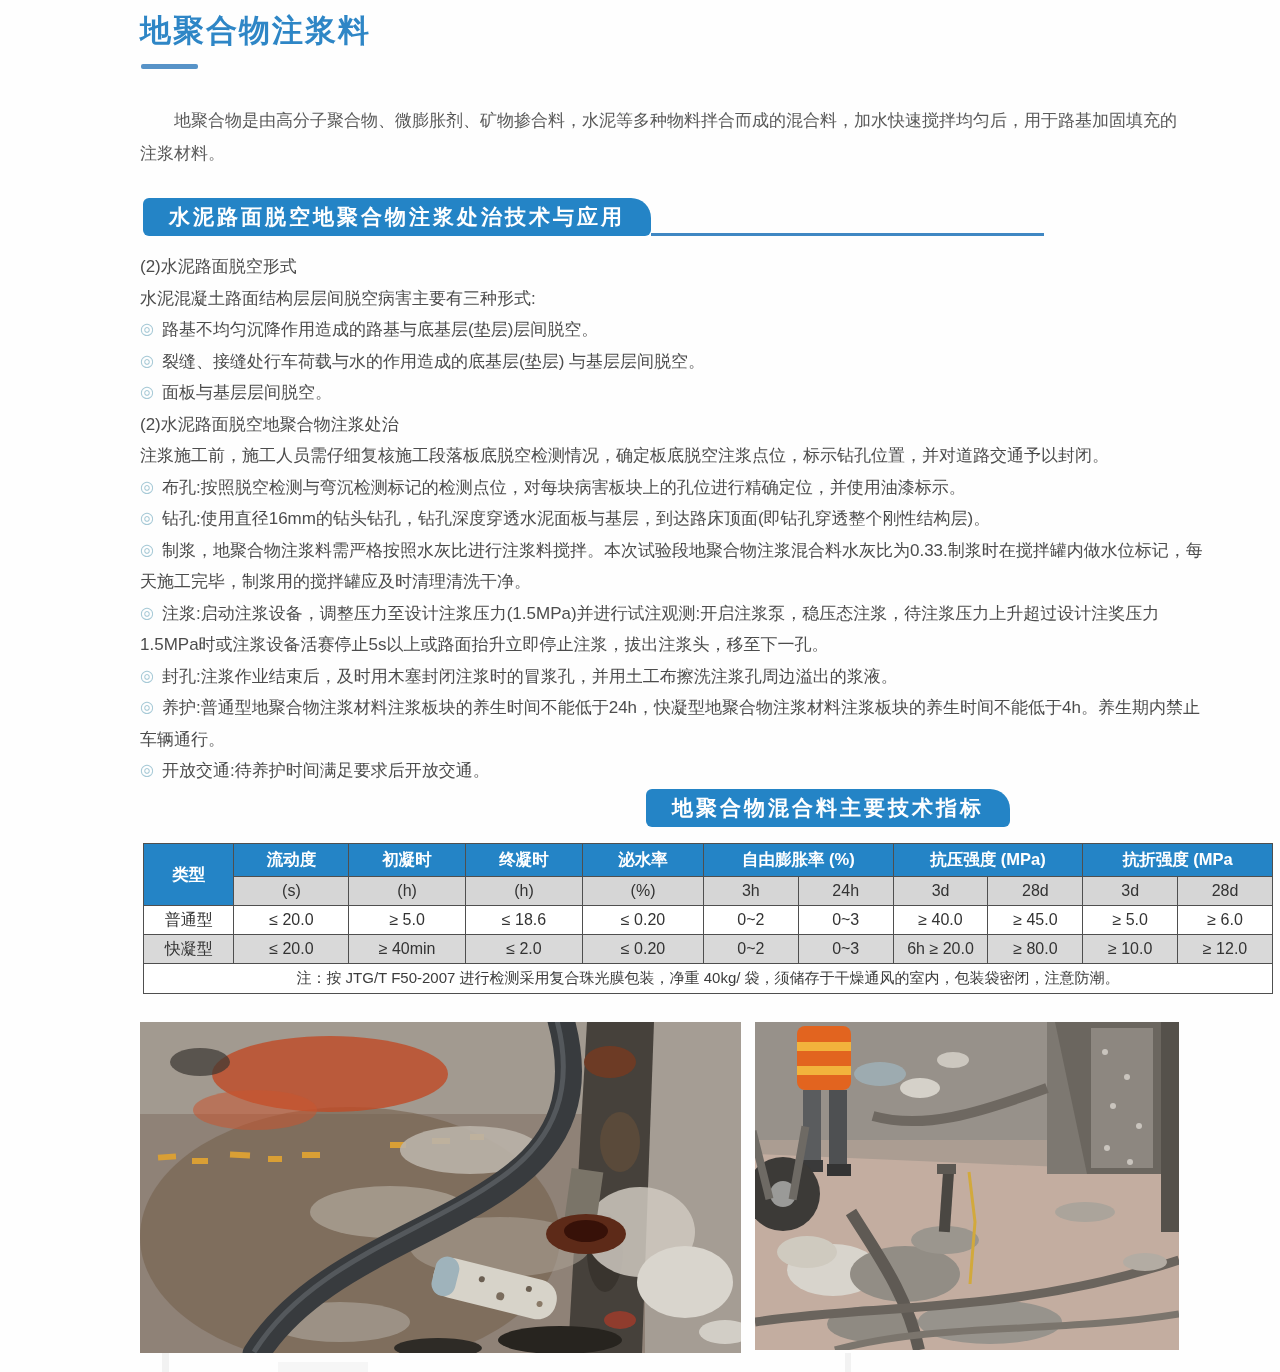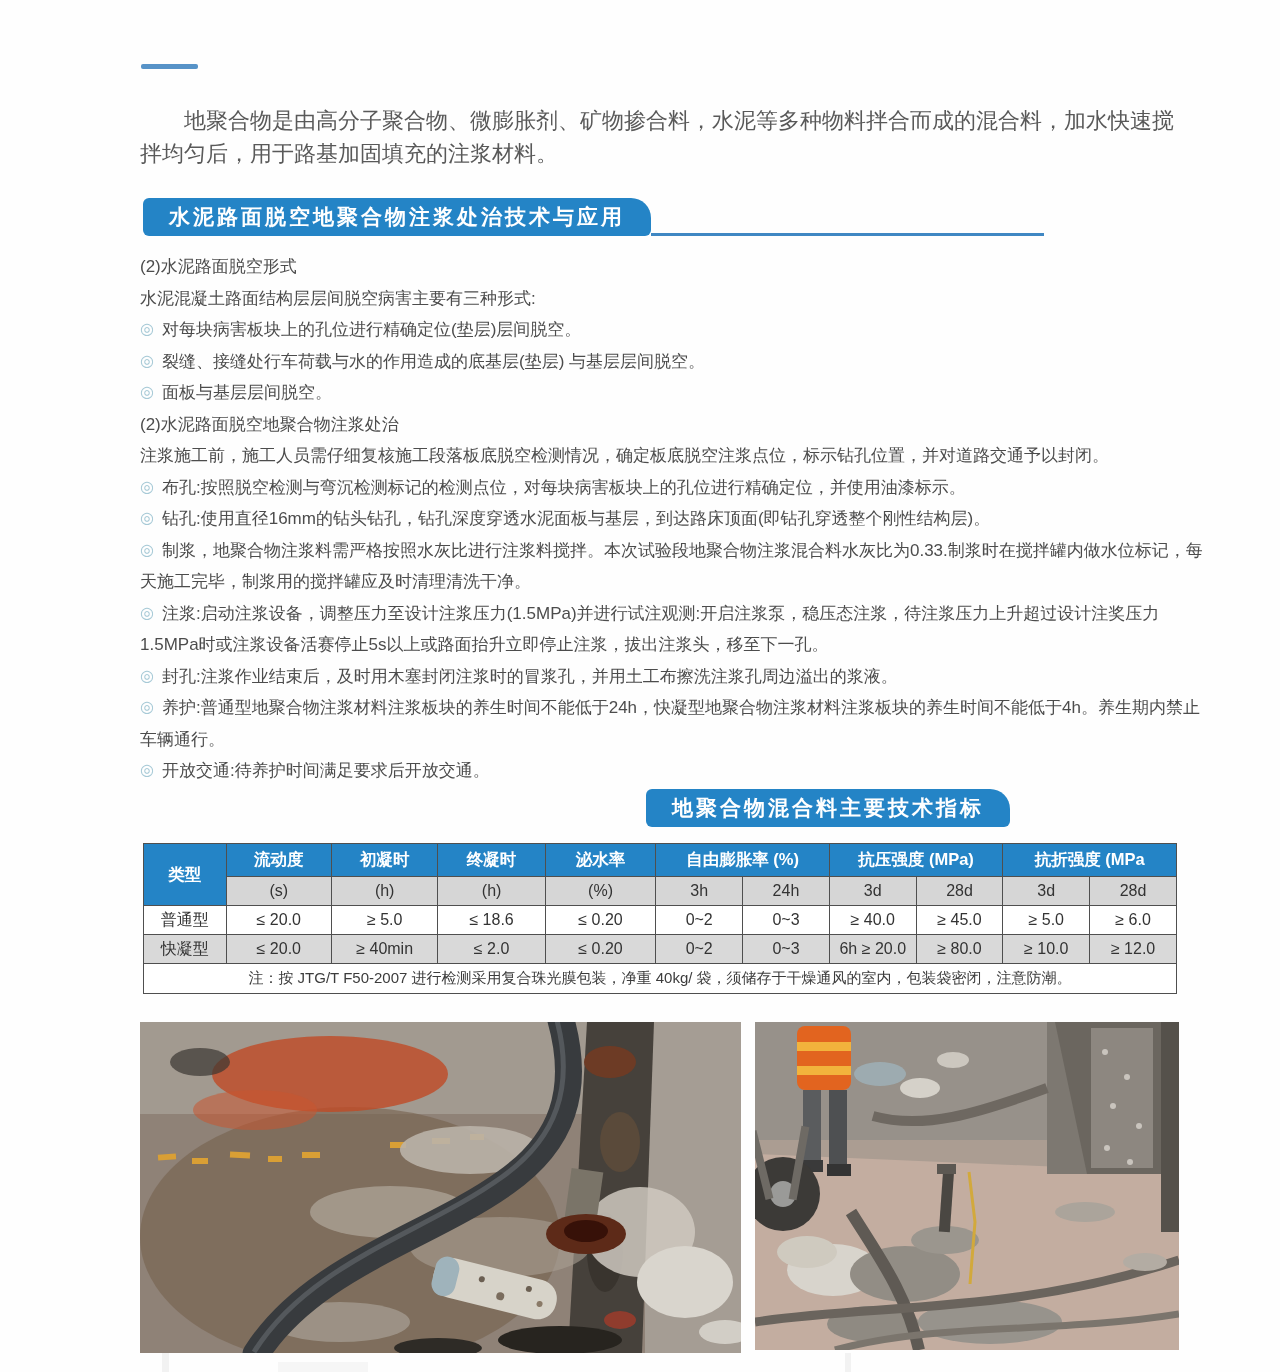--- a/index.html
+++ b/index.html
@@ -17,21 +17,21 @@
     font-size:31px;font-weight:bold;color:#2e86c6;letter-spacing:2px;
   }
   .title-dash{
     position:absolute;left:141px;top:64px;width:57px;height:5px;
     background:#5793c8;border-radius:2px;
   }
 
   
   .intro{
     position:absolute;left:140px;top:104px;width:1052px;margin:0;
-    font-size:22px;line-height:33px;color:#595959;text-indent:2em;
+    font-size:17px;line-height:33px;color:#595959;text-indent:2em;
   }
 
   
   .banner-row{position:absolute;display:flex;align-items:flex-end;height:40px;}
   .banner{
     background:#2484c6;color:#ffffff;
     font-size:21px;font-weight:bold;letter-spacing:3px;
     line-height:38px;height:38px;padding:0 26px;
     border-radius:6px 20px 6px 6px;
     white-space:nowrap;
@@ -40,21 +40,21 @@
 
   
   .body-text{position:absolute;left:140px;top:251px;width:1066px;}
   .body-text p{margin:0;font-size:17px;line-height:31.5px;color:#4c4c4c;}
   .bullet{
     color:#a6c9d6;font-size:16px;margin-right:8px;position:relative;top:-1px;
   }
 
   
   .spec-table{
-    position:absolute;left:143px;top:843px;width:1034px;
+    position:absolute;left:143px;top:843px;width:1130px;
     border-collapse:collapse;table-layout:fixed;
     font-size:16px;color:#333333;padding-left:45px;
   }
   .spec-table th,.spec-table td{
     border:1.5px solid #4f4f4f;text-align:center;vertical-align:middle;
     padding:0;overflow:hidden;white-space:nowrap;
   }
   .spec-table tr.h1 th{height:32px;background:#2484c6;color:#ffffff;font-size:16.5px;font-weight:bold;}
   .spec-table tr.h2 th{height:28px;background:#d6d6d6;color:#333333;font-weight:normal;font-size:16px;}
   .spec-table tr.h1 th.corner{background:#2484c6;color:#ffffff;}
@@ -69,33 +69,34 @@
   #photo-right{left:755px;top:1022px;width:424px;height:328px;}
 
   
   .bottom-hint{position:absolute;background:#ececec;opacity:.7;}
 </style>
 </head>
 <body>
 
 <div class="page">
 
+  <h1 class="title">地聚合物注浆料</h1>
   <div class="title-dash"></div>
 
   <p class="intro">地聚合物是由高分子聚合物、微膨胀剂、矿物掺合料，水泥等多种物料拌合而成的混合料，加水快速搅拌均匀后，用于路基加固填充的注浆材料。</p>
 
   <div class="banner-row" style="left:143px;top:196px;width:901px;">
     <div class="banner">水泥路面脱空地聚合物注浆处治技术与应用</div>
     <div class="banner-line"></div>
   </div>
 
   <div class="body-text">
     <p><span>(2)水泥路面脱空形式</span></p>
     <p><span>水泥混凝土路面结构层层间脱空病害主要有三种形式:</span></p>
-    <p><span class="bullet">◎</span><span>对每块病害板块上的孔位进行精确定位(垫层)层间脱空。</span></p>
+    <p><span class="bullet">◎</span><span>路基不均匀沉降作用造成的路基与底基层(垫层)层间脱空。</span></p>
     <p><span class="bullet">◎</span><span>裂缝、接缝处行车荷载与水的作用造成的底基层(垫层) 与基层层间脱空。</span></p>
     <p><span class="bullet">◎</span><span>面板与基层层间脱空。</span></p>
     <p><span>(2)水泥路面脱空地聚合物注浆处治</span></p>
     <p><span>注浆施工前，施工人员需仔细复核施工段落板底脱空检测情况，确定板底脱空注浆点位，标示钻孔位置，并对道路交通予以封闭。</span></p>
     <p><span class="bullet">◎</span><span>布孔:按照脱空检测与弯沉检测标记的检测点位，对每块病害板块上的孔位进行精确定位，并使用油漆标示。</span></p>
     <p><span class="bullet">◎</span><span>钻孔:使用直径16mm的钻头钻孔，钻孔深度穿透水泥面板与基层，到达路床顶面(即钻孔穿透整个刚性结构层)。</span></p>
     <p><span class="bullet">◎</span><span>制浆，地聚合物注浆料需严格按照水灰比进行注浆料搅拌。本次试验段地聚合物注浆混合料水灰比为0.33.制浆时在搅拌罐内做水位标记，每天施工完毕，制浆用的搅拌罐应及时清理清洗干净。</span></p>
     <p><span class="bullet">◎</span><span>注浆:启动注浆设备，调整压力至设计注浆压力(1.5MPa)并进行试注观测:开启注浆泵，稳压态注浆，待注浆压力上升超过设计注奖压力1.5MPa时或注浆设备活赛停止5s以上或路面抬升立即停止注浆，拔出注浆头，移至下一孔。</span></p>
     <p><span class="bullet">◎</span><span>封孔:注浆作业结束后，及时用木塞封闭注浆时的冒浆孔，并用土工布擦洗注浆孔周边溢出的浆液。</span></p>
     <p><span class="bullet">◎</span><span>养护:普通型地聚合物注浆材料注浆板块的养生时间不能低于24h，快凝型地聚合物注浆材料注浆板块的养生时间不能低于4h。养生期内禁止车辆通行。</span></p>

